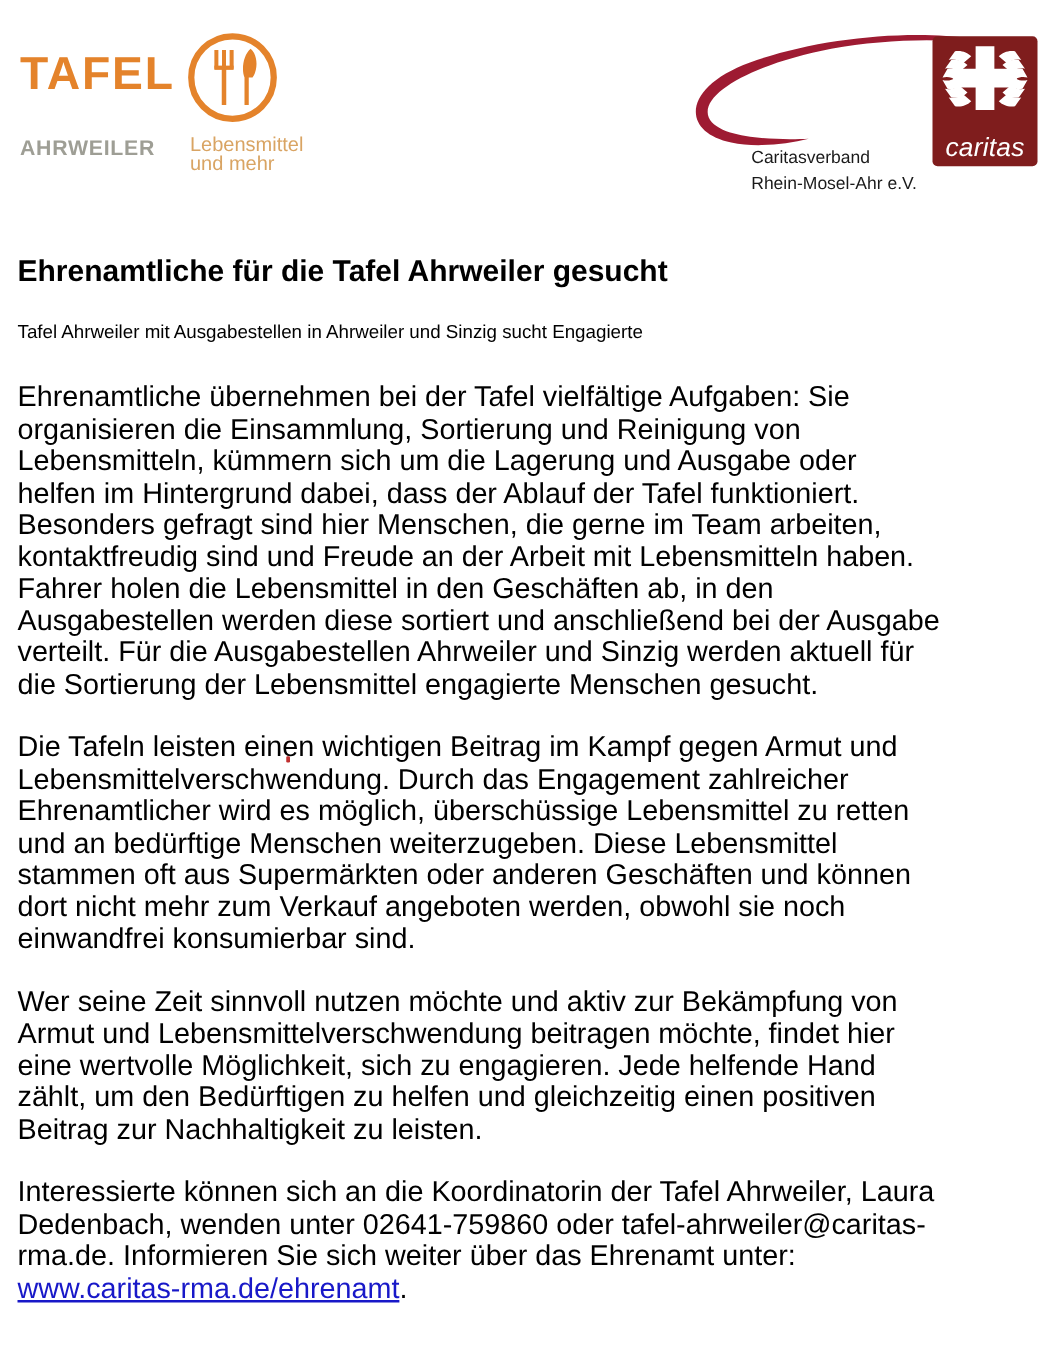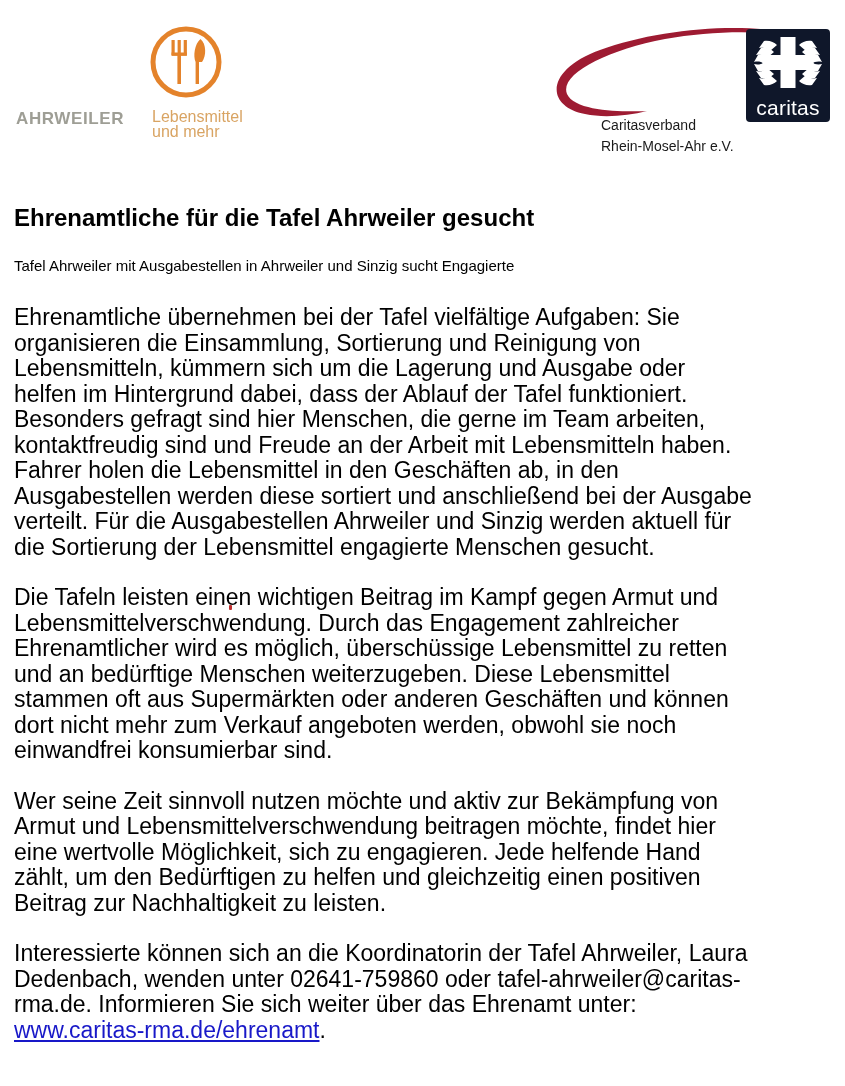--- a/index.html
+++ b/index.html
@@ -84,23 +84,24 @@
     position: absolute;
     left: 0; top: 0;
     width: 320px;
     height: 110px;
   }
   .caritas-mark {
     position: absolute;
     left: 231px;
     top: 3px;
     width: 84px;
-    height: 93px;
-    background: #0f172a;
+    height: 104px;
+    background: #7f1d1d;
     border-radius: 4px;
+    font-style: italic;
   }
   .caritas-cross-svg {
     position: absolute;
     left: 0;
     top: 2px;
     width: 84px;
     height: 66px;
   }
   .caritas-mark-word {
     position: absolute;
@@ -173,20 +174,21 @@
     border-radius: 1px;
   }
 </style>
 </head>
 <body>
 
 <div class="logo-band">
 
   <div class="tafel-logo">
 
+    <div class="tafel-word">TAFEL</div>
 
     <div class="tafel-mark">
       <svg viewBox="0 0 76 76" width="76" height="76" aria-hidden="true">
         <circle cx="38" cy="38" r="33" fill="none" stroke="#e4832b" stroke-width="5"></circle>
 
         <rect x="23.5" y="16" width="3.2" height="15" fill="#e4832b"></rect>
         <rect x="29.6" y="16" width="3.2" height="15" fill="#e4832b"></rect>
         <rect x="35.7" y="16" width="3.2" height="15" fill="#e4832b"></rect>
         <rect x="23.5" y="28.5" width="15.4" height="3.4" fill="#e4832b"></rect>
         <rect x="29.4" y="30" width="3.6" height="30" fill="#e4832b"></rect>

